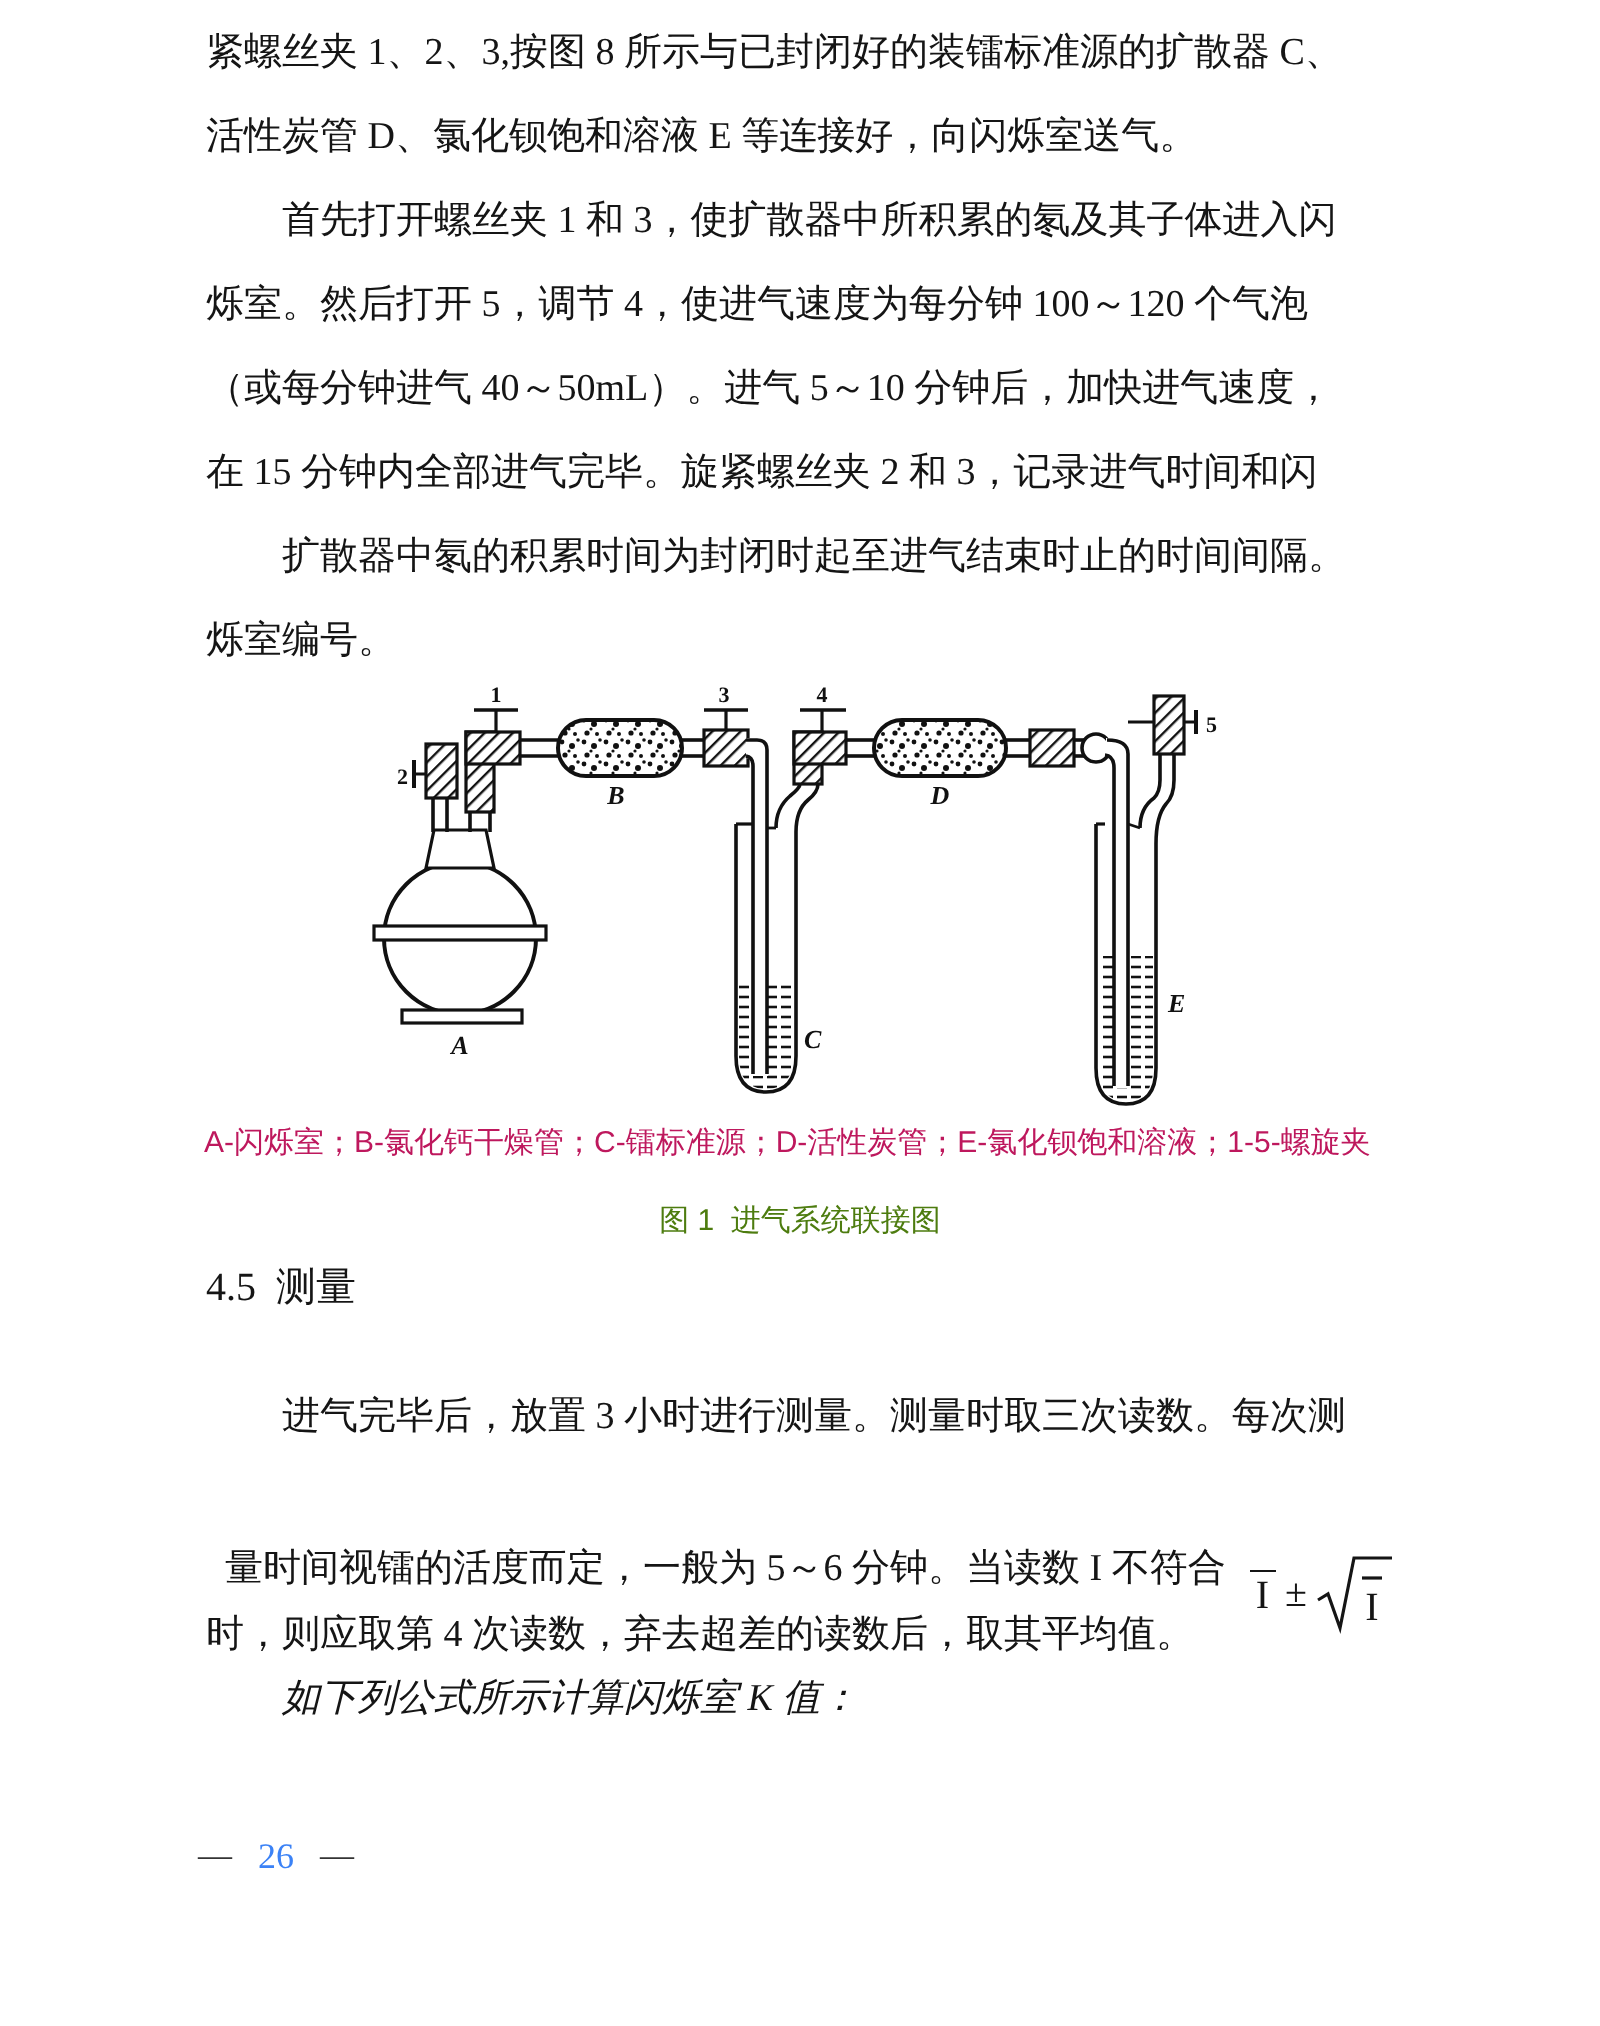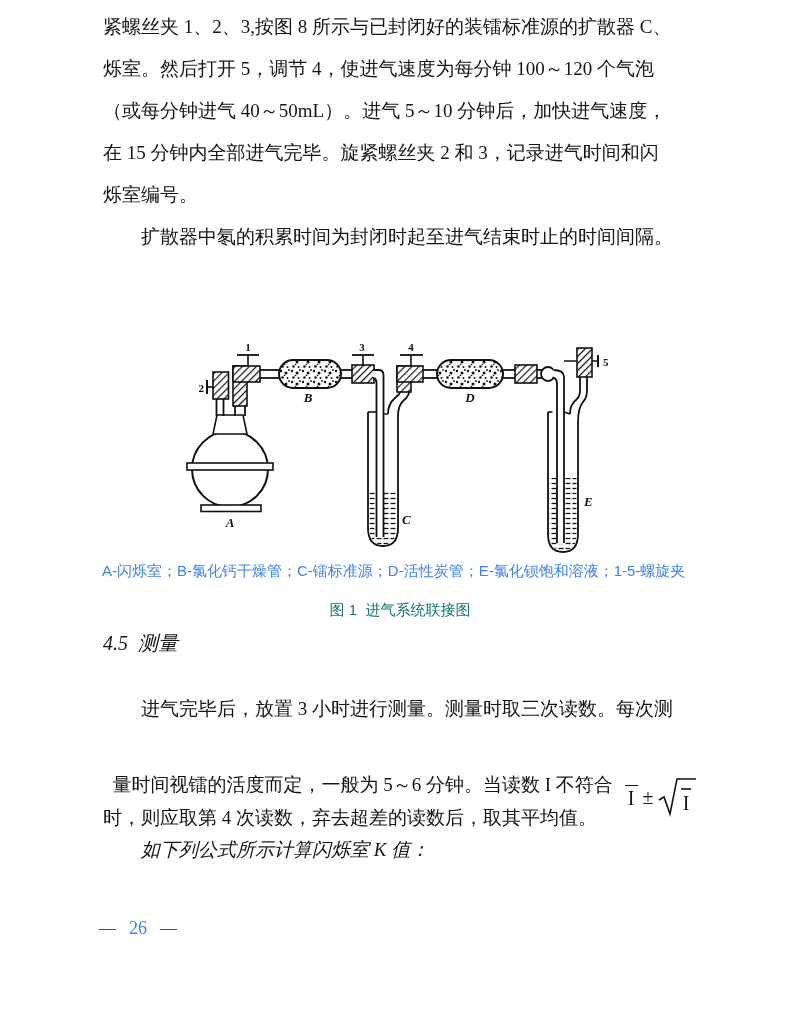--- a/index.html
+++ b/index.html
@@ -9,27 +9,27 @@
     overflow:hidden;
   }
   .textblock{position:absolute;left:103px;top:6px;width:625px;}
   .line{height:42px;line-height:42px;font-size:19px;white-space:pre;}
   .ind{text-indent:38px;}
 
   .figwrap{position:absolute;left:180px;top:336px;width:440px;height:232px;}
 
   .caption{
     position:absolute;left:102px;top:562px;width:640px;font-size:15px;
-    font-family:"Liberation Sans","DejaVu Sans",sans-serif;white-space:pre;color:#3b82f6;
+    font-family:"Liberation Sans","DejaVu Sans",sans-serif;white-space:pre;color:#be185d;
   }
   .figtitle{
     position:absolute;left:0;top:601px;width:800px;text-align:center;font-size:15px;
-    font-family:"Liberation Sans","DejaVu Sans",sans-serif;white-space:pre;color:#0f766e;
-  }
-  .heading{position:absolute;left:103px;top:630px;font-size:20px;white-space:pre;font-style:italic;}
+    font-family:"Liberation Sans","DejaVu Sans",sans-serif;white-space:pre;color:#4d7c0f;
+  }
+  .heading{position:absolute;left:103px;top:630px;font-size:20px;white-space:pre;}
 
   .mline{position:absolute;left:103px;width:660px;font-size:19px;line-height:42px;white-space:pre;}
   .m1{top:688px;}
   .m2{top:722px;}
   .m3{top:797px;}
   .m4{top:829px;font-style:italic;}
 
   .formula{display:inline-flex;align-items:center;margin-left:12px;vertical-align:-14px;font-size:20px;}
   .ibar{display:inline-block;border-top:1.7px solid #151515;padding:2px 3px 0;line-height:1.05;}
   .pm{margin:0 5px;}
@@ -40,25 +40,27 @@
     gap:13px;font-size:17px;color:#333;
   }
   .footer .pnum{color:#3b82f6;font-size:18px;}
   svg text{font-family:"Liberation Serif","DejaVu Serif",serif;}
 </style>
 </head>
 <body>
 
 <div class="textblock">
   <div class="line">紧螺丝夹 1、2、3,按图 8 所示与已封闭好的装镭标准源的扩散器 C、</div>
+  <div class="line">活性炭管 D、氯化钡饱和溶液 E 等连接好，向闪烁室送气。</div>
+  <div class="line ind">首先打开螺丝夹 1 和 3，使扩散器中所积累的氡及其子体进入闪</div>
   <div class="line">烁室。然后打开 5，调节 4，使进气速度为每分钟 100～120 个气泡</div>
   <div class="line">（或每分钟进气 40～50mL）。进气 5～10 分钟后，加快进气速度，</div>
   <div class="line">在 15 分钟内全部进气完毕。旋紧螺丝夹 2 和 3，记录进气时间和闪</div>
+  <div class="line ind">扩散器中氡的积累时间为封闭时起至进气结束时止的时间间隔。</div>
   <div class="line">烁室编号。</div>
-  <div class="line ind">扩散器中氡的积累时间为封闭时起至进气结束时止的时间间隔。</div>
 </div>
 
 <div class="figwrap">
 <svg width="440" height="232" viewBox="0 0 440 232">
   <defs>
     <pattern id="hatch" width="5" height="5" patternUnits="userSpaceOnUse" patternTransform="rotate(45)">
       <rect width="5" height="5" fill="#ffffff"></rect>
       <line x1="0" y1="0" x2="0" y2="5" stroke="#111" stroke-width="2.4"></line>
     </pattern>
     <pattern id="stip" width="11" height="11" patternUnits="userSpaceOnUse">

